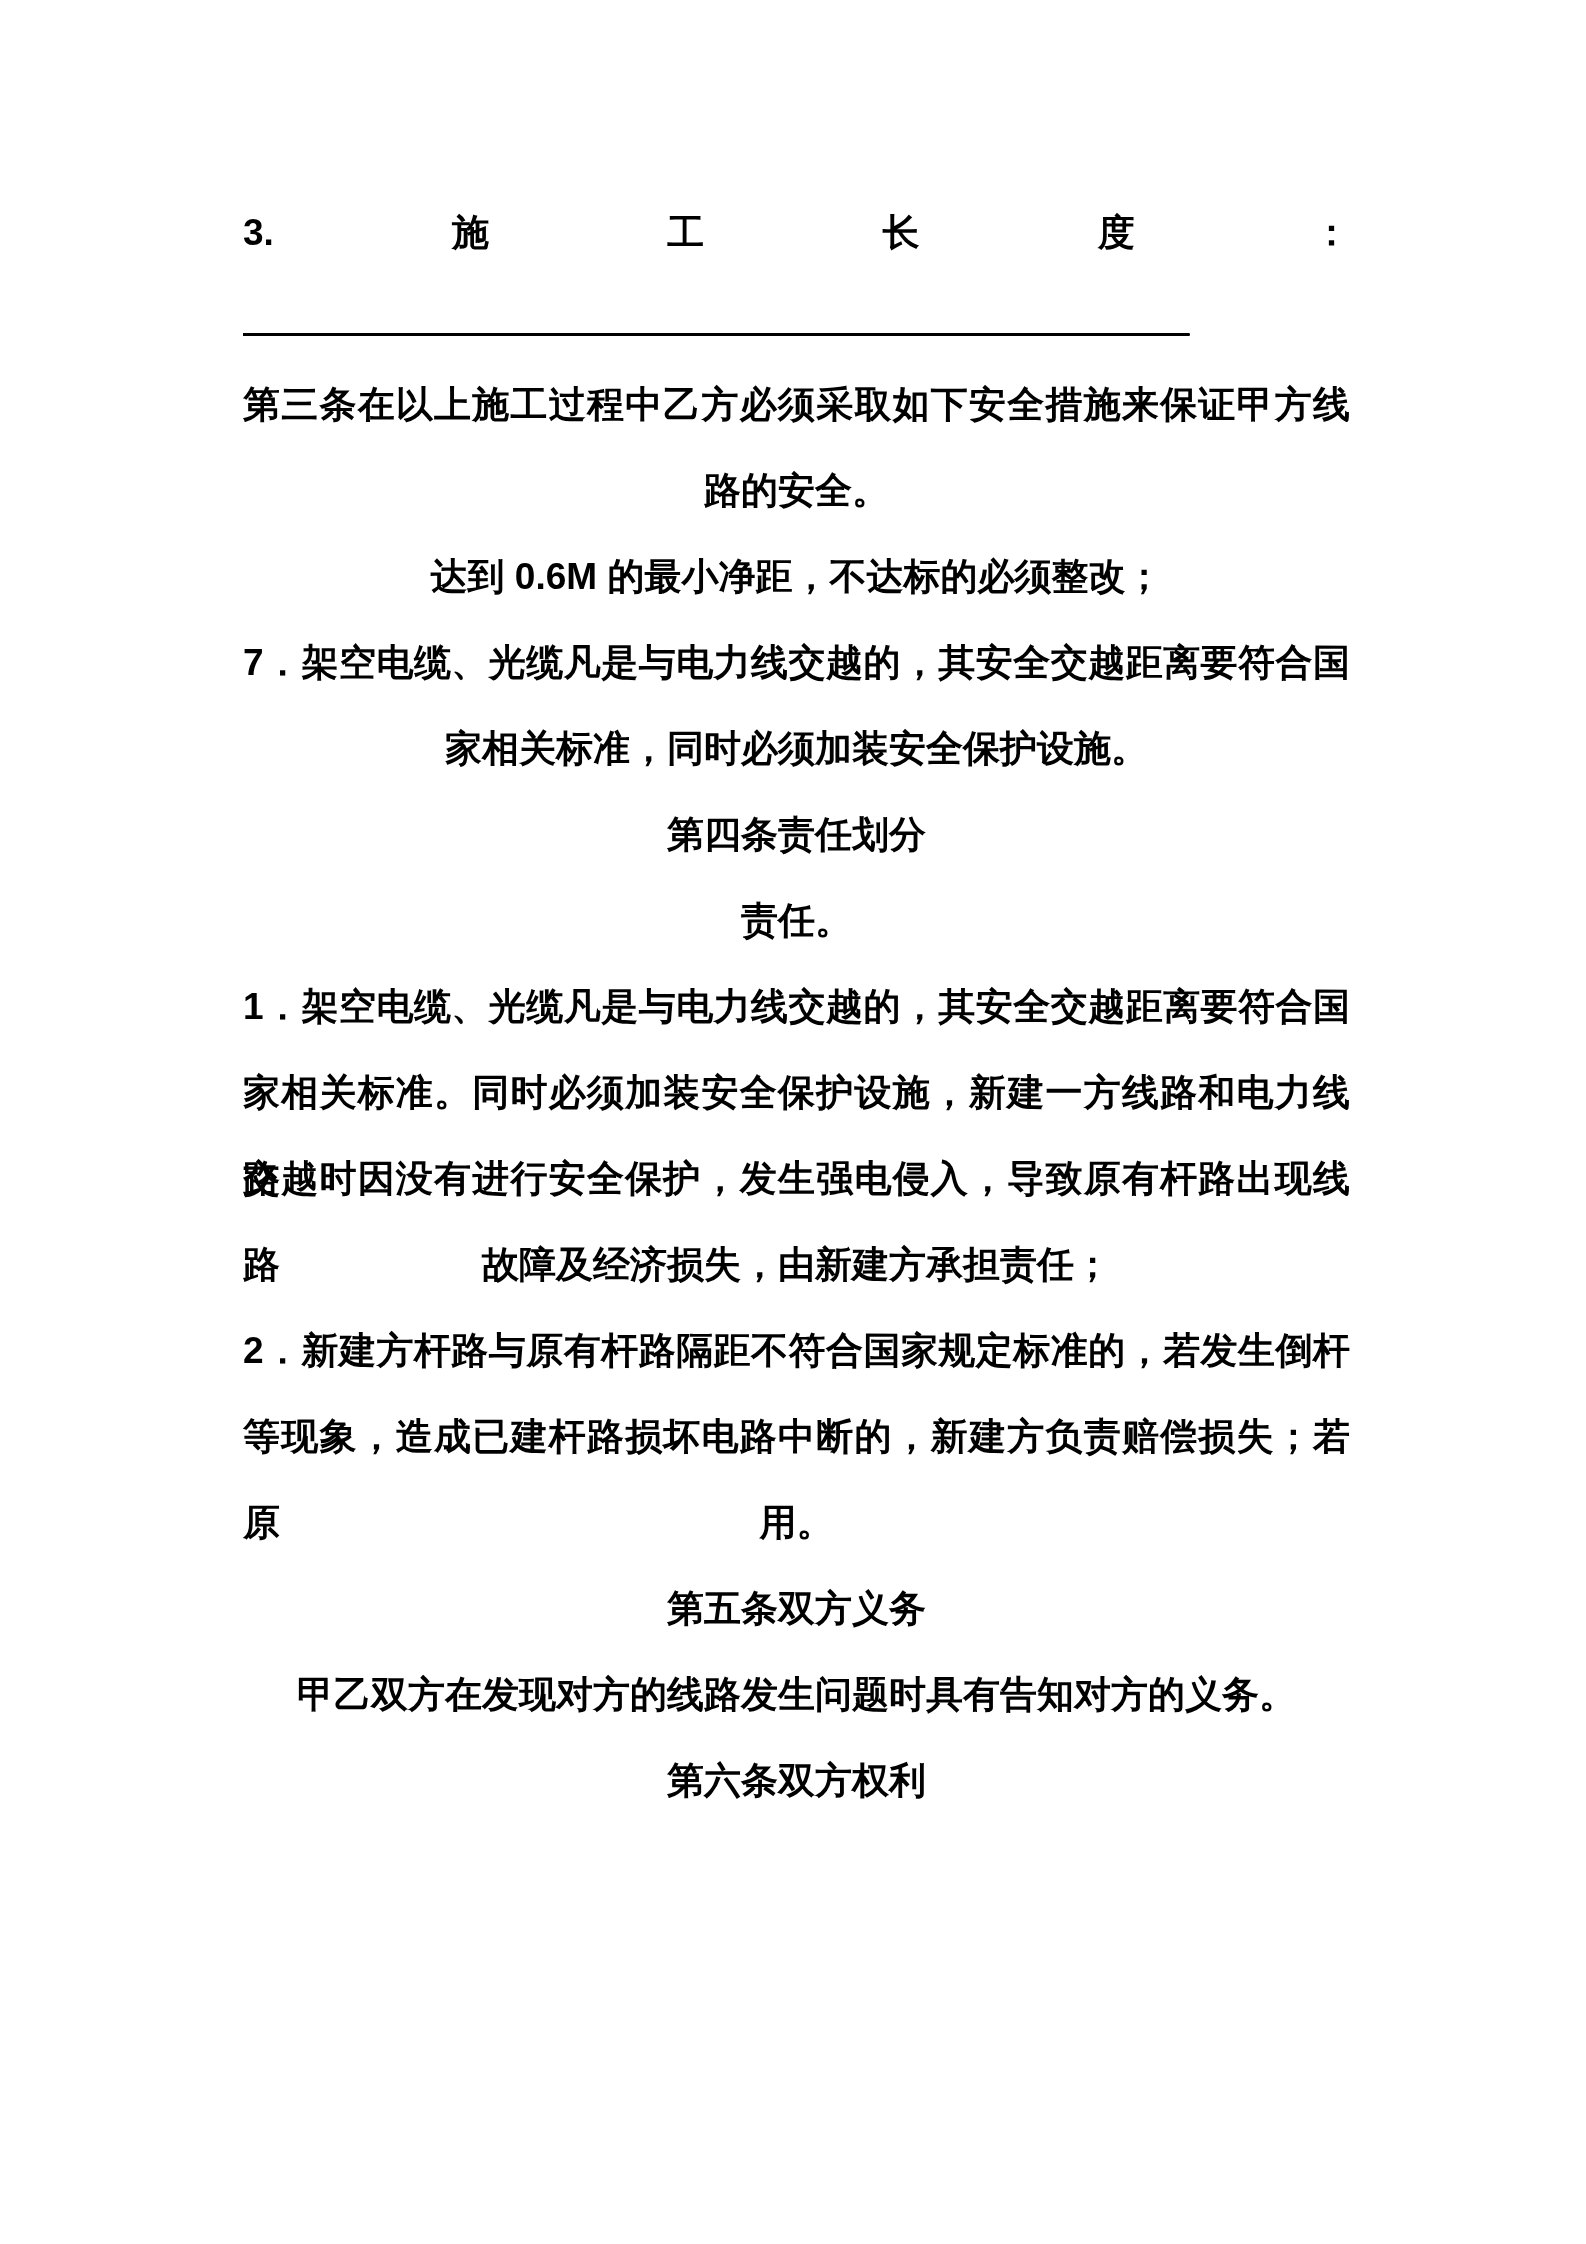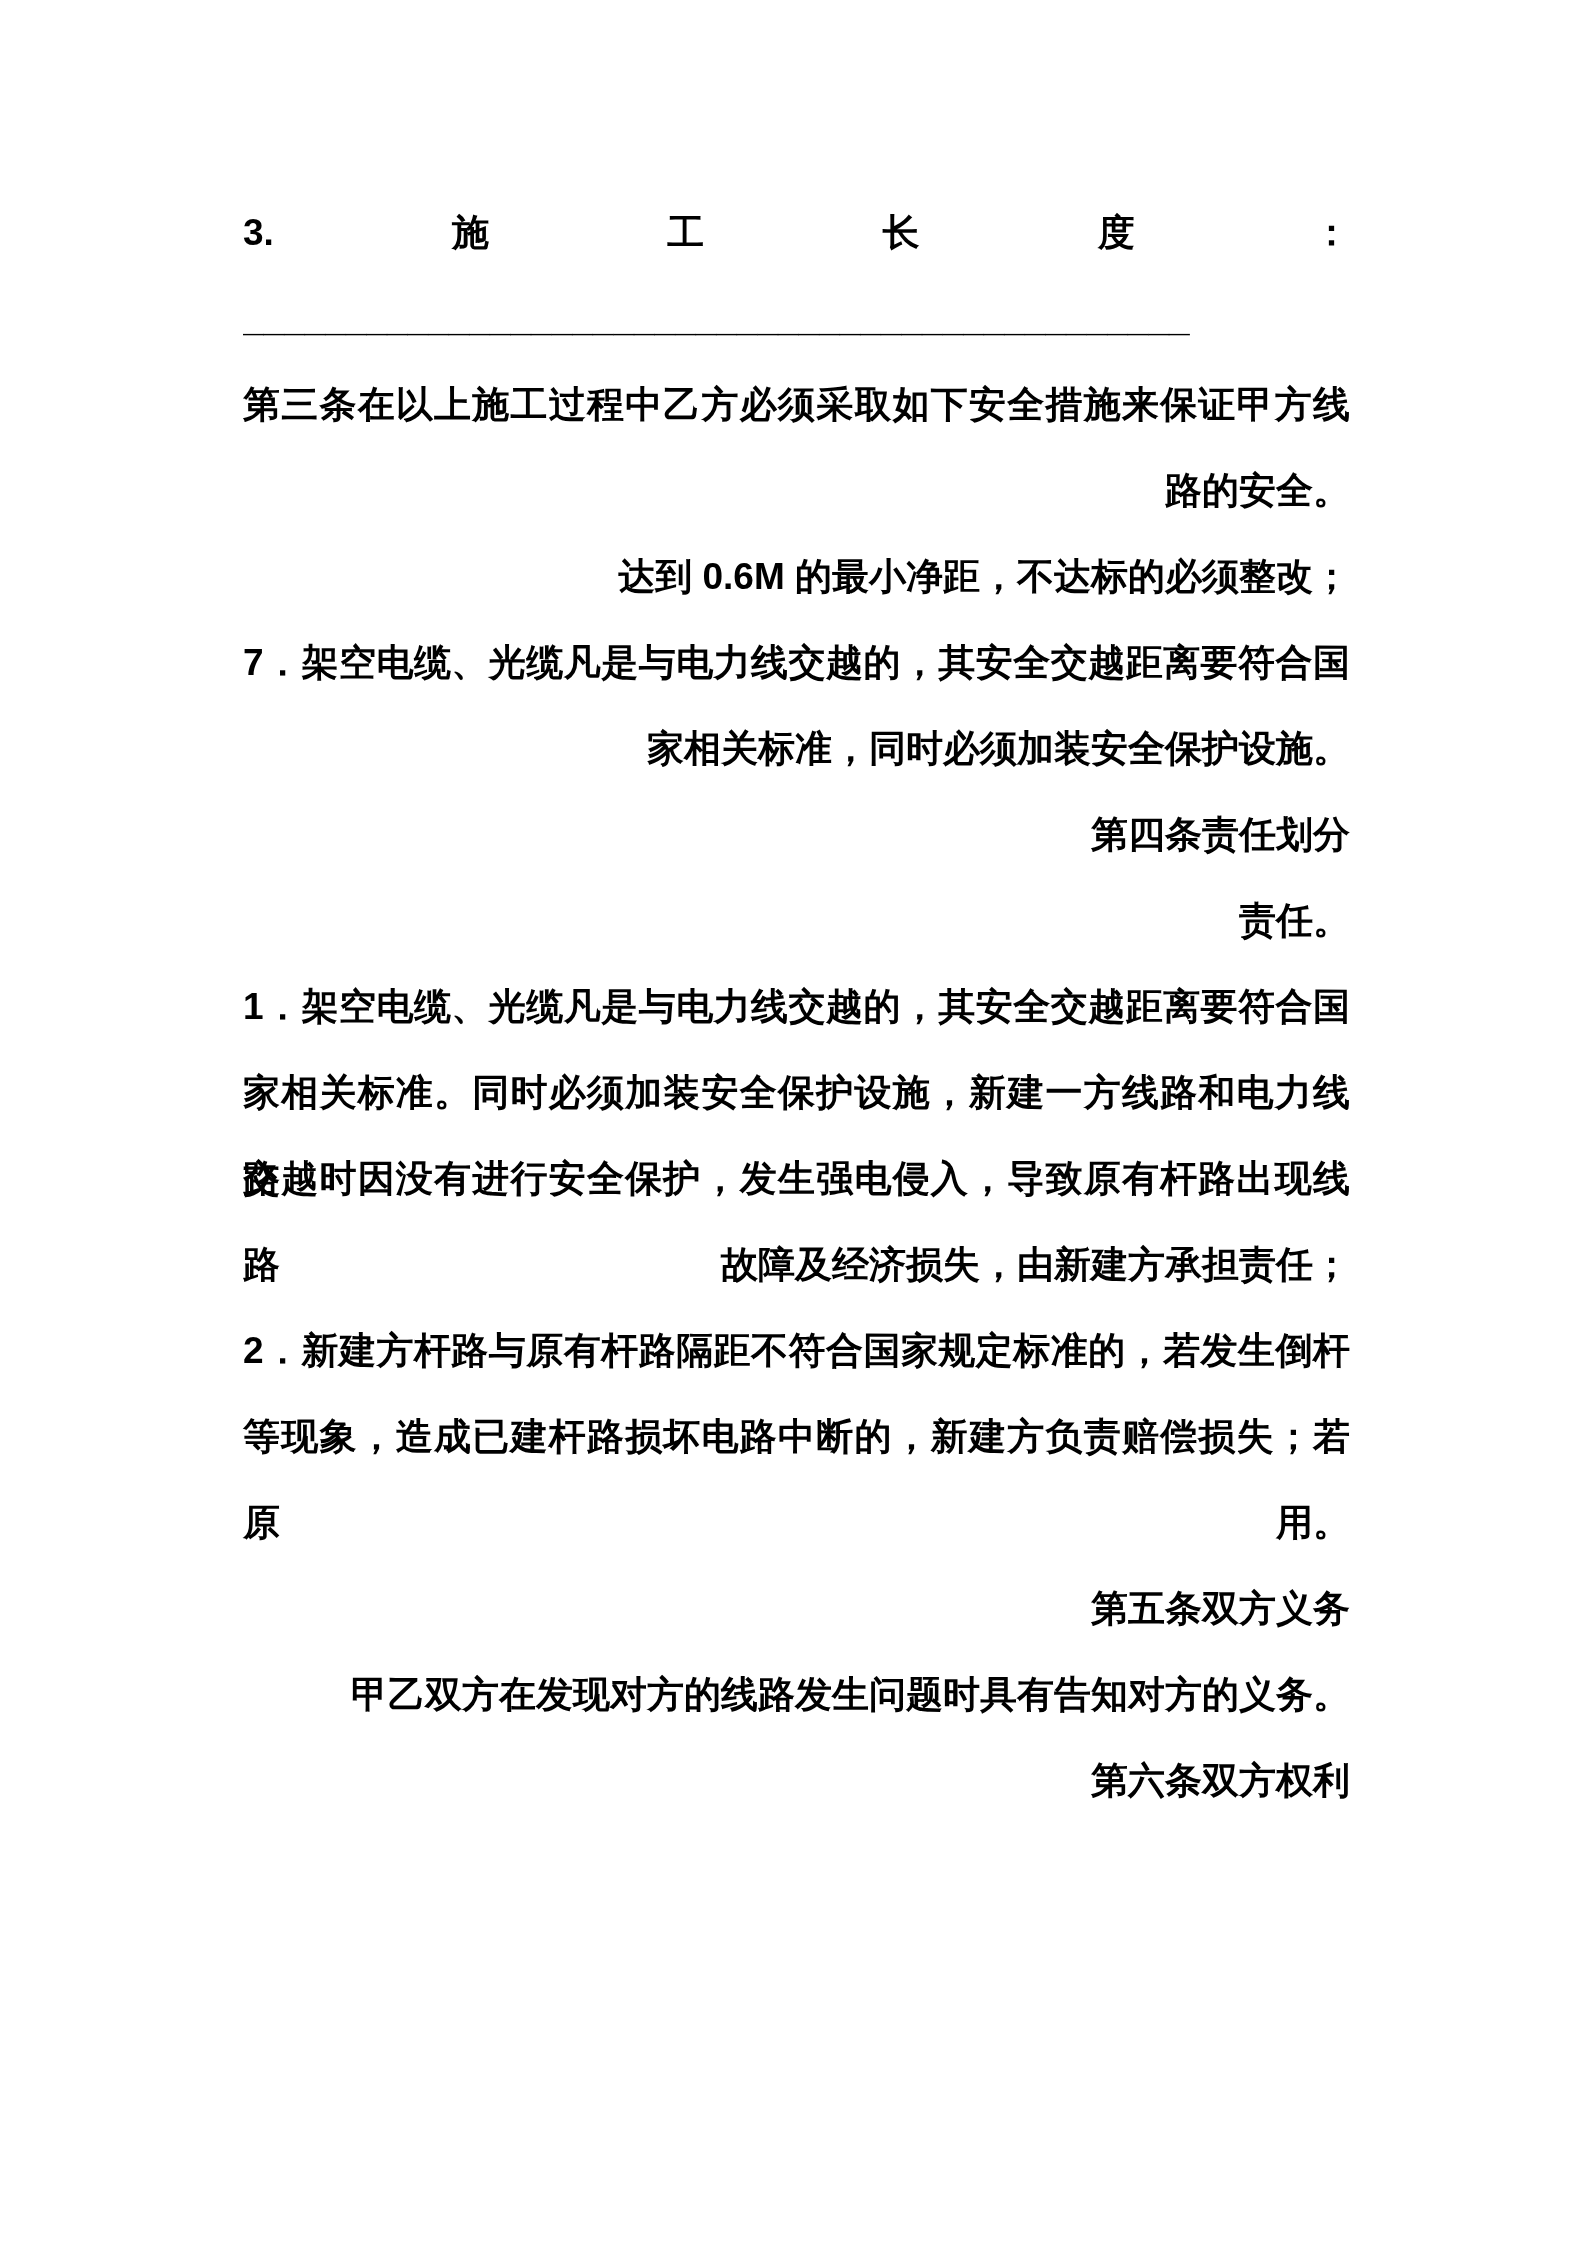--- a/index.html
+++ b/index.html
@@ -17,21 +17,21 @@
     font-weight: 700;
     font-size: 37px;
     overflow: hidden;
     box-sizing: border-box;
     padding: 190px 236px 0 243px;
   }
   .line {
     height: 86px;
     line-height: 86px;
     white-space: nowrap;
-    text-align: right;
+    text-align: center;
   }
   .line.justify {
     white-space: normal;
     text-align: justify;
     text-align-last: justify;
     text-justify: inter-character;
   }
   .heading-line {
     height: 86px;
     line-height: 86px;
@@ -42,20 +42,21 @@
   }
   .heading-line span {
     display: inline-block;
   }
   .blank-line {
     height: 86px;
     line-height: 86px;
     letter-spacing: 0;
     white-space: nowrap;
     overflow: hidden;
+    text-decoration: underline;
   }
 </style>
 </head>
 <body>
 
 <div class="page">
 
   <div class="heading-line">
     <span>3.</span>
     <span>施</span>

